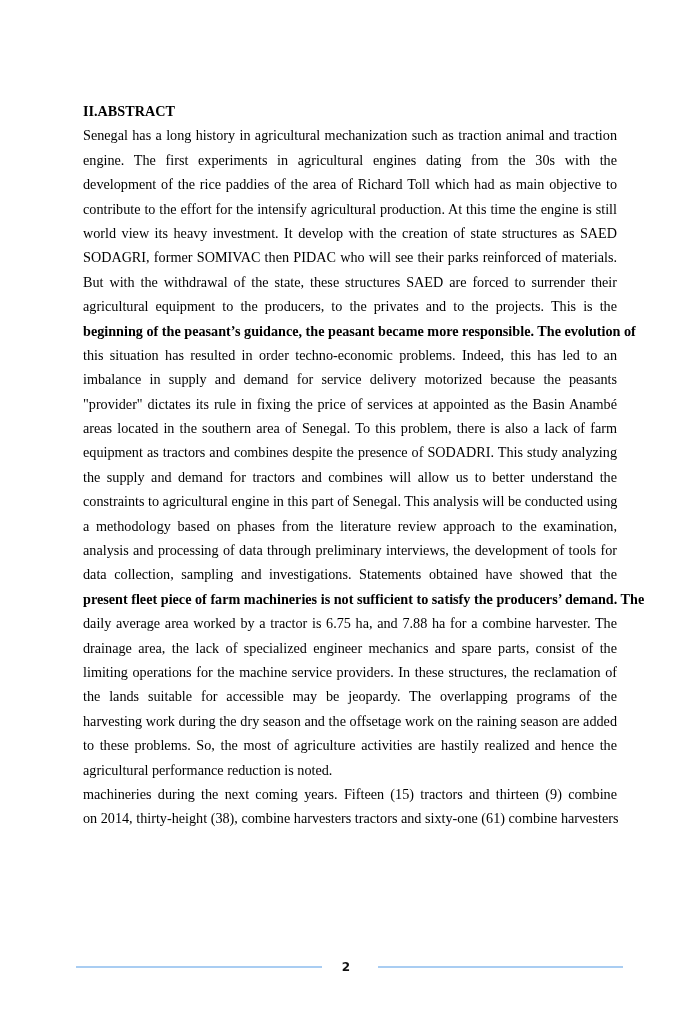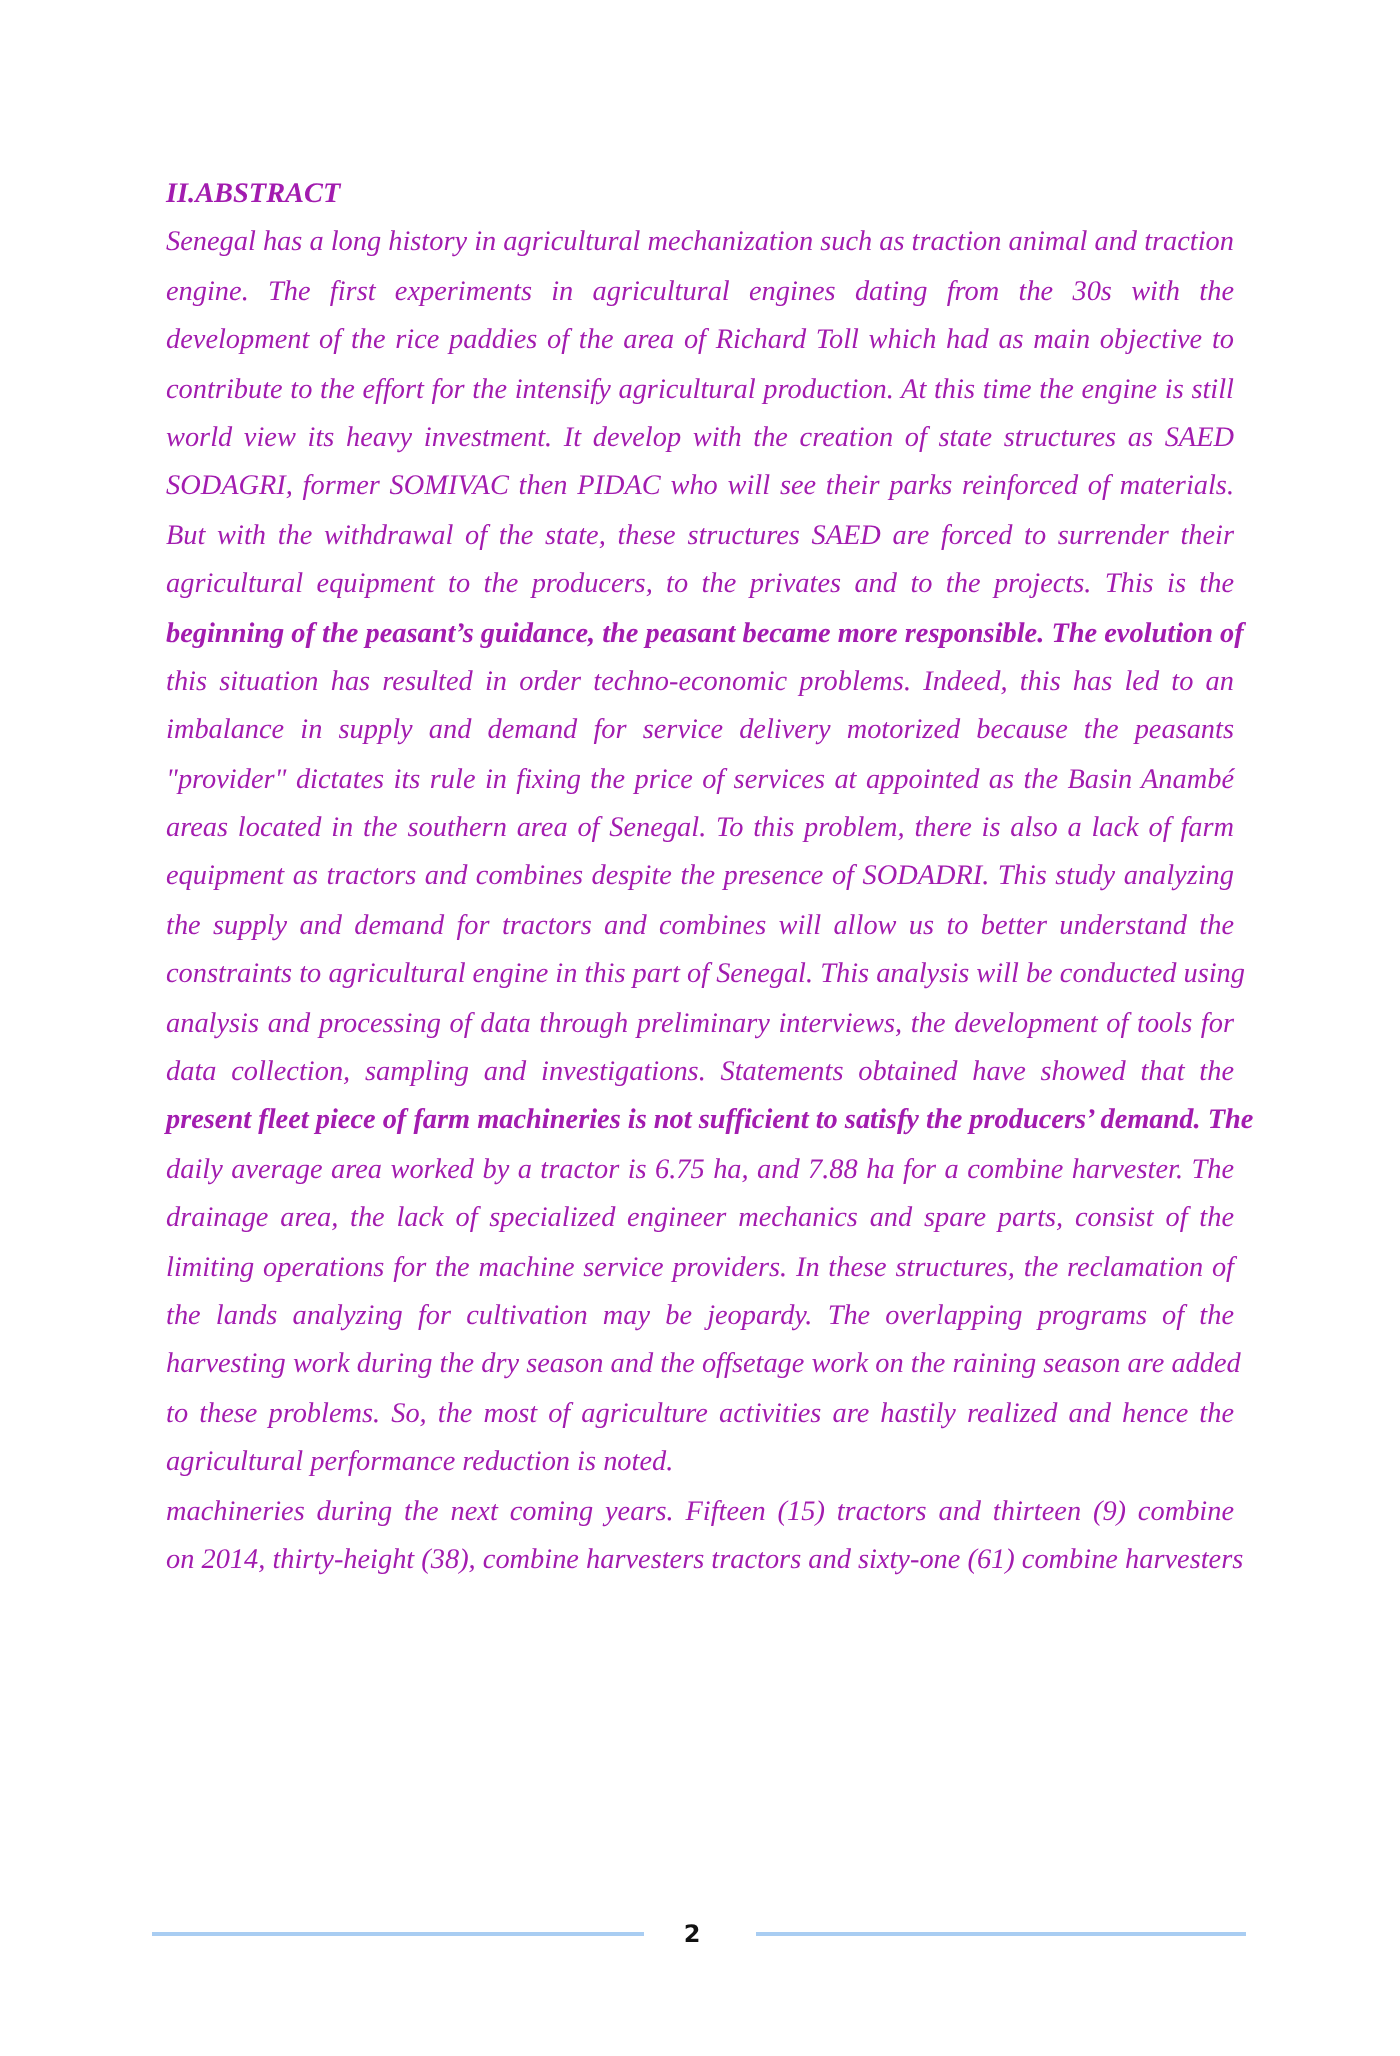--- a/index.html
+++ b/index.html
@@ -1,21 +1,21 @@
 <!DOCTYPE html>
 <html><head>
 <meta charset="utf-8">
 <style>
   html, body { margin: 0; padding: 0; background: #ffffff; }
   body { width: 700px; height: 1028px; position: relative; overflow: hidden; }
   .page { position: absolute; left: 0; top: 0; width: 700px; height: 1028px; background: #ffffff; }
   .content {
-    position: absolute; left: 83px; top: 85px; width: 534px;
+    position: absolute; left: 83px; top: 99px; width: 534px;
     font-family: "Liberation Serif", "DejaVu Serif", serif;
-    font-size: 14.2px; color: #a21caf; font-style: italic;
+    font-size: 14.2px; color: #000000;
   }
   .heading {
     font-weight: bold; font-size: 14.2px; height: 24.4px; line-height: 24.4px;
   }
   .line {
     display: block; height: 24.4px; line-height: 24.4px; white-space: nowrap;
     text-align: justify; text-align-last: justify;
   }
   .line.last { text-align-last: left; }
   .footer {
@@ -49,27 +49,28 @@
       <span class="line">But with the withdrawal of the state, these structures SAED are forced to surrender their</span>
       <span class="line">agricultural equipment to the producers, to the privates and to the projects. This is the</span>
       <span class="line b" style="font-weight:bold;">beginning of the peasant’s guidance, the peasant became more responsible. The evolution of</span>
       <span class="line">this situation has resulted in order techno-economic problems. Indeed, this has led to an</span>
       <span class="line">imbalance in supply and demand for service delivery motorized because the peasants</span>
       <span class="line">"provider" dictates its rule in fixing the price of services at appointed as the Basin Anambé</span>
       <span class="line">areas located in the southern area of Senegal. To this problem, there is also a lack of farm</span>
       <span class="line">equipment as tractors and combines despite the presence of SODADRI. This study analyzing</span>
       <span class="line">the supply and demand for tractors and combines will allow us to better understand the</span>
       <span class="line">constraints to agricultural engine in this part of Senegal. This analysis will be conducted using</span>
+      <span class="line">a methodology based on phases from the literature review approach to the examination,</span>
       <span class="line">analysis and processing of data through preliminary interviews, the development of tools for</span>
       <span class="line">data collection, sampling and investigations. Statements obtained have showed that the</span>
       <span class="line b" style="font-weight:bold;">present fleet piece of farm machineries is not sufficient to satisfy the producers’ demand. The</span>
       <span class="line">daily average area worked by a tractor is 6.75 ha, and 7.88 ha for a combine harvester. The</span>
       <span class="line">drainage area, the lack of specialized engineer mechanics and spare parts, consist of the</span>
       <span class="line">limiting operations for the machine service providers. In these structures, the reclamation of</span>
-      <span class="line">the lands analyzing for cultivation may be jeopardy. The overlapping programs of the</span>
+      <span class="line">the lands suitable for accessible may be jeopardy. The overlapping programs of the</span>
       <span class="line">harvesting work during the dry season and the offsetage work on the raining season are added</span>
       <span class="line">to these problems. So, the most of agriculture activities are hastily realized and hence the</span>
       <span class="line last">agricultural performance reduction is noted.</span>
     </div>
 
     <div class="paragraph">
       <span class="line">machineries during the next coming years. Fifteen (15) tractors and thirteen (9) combine</span>
       <span class="line">on 2014, thirty-height (38), combine harvesters tractors and sixty-one (61) combine harvesters</span>
     </div>
   </div>

